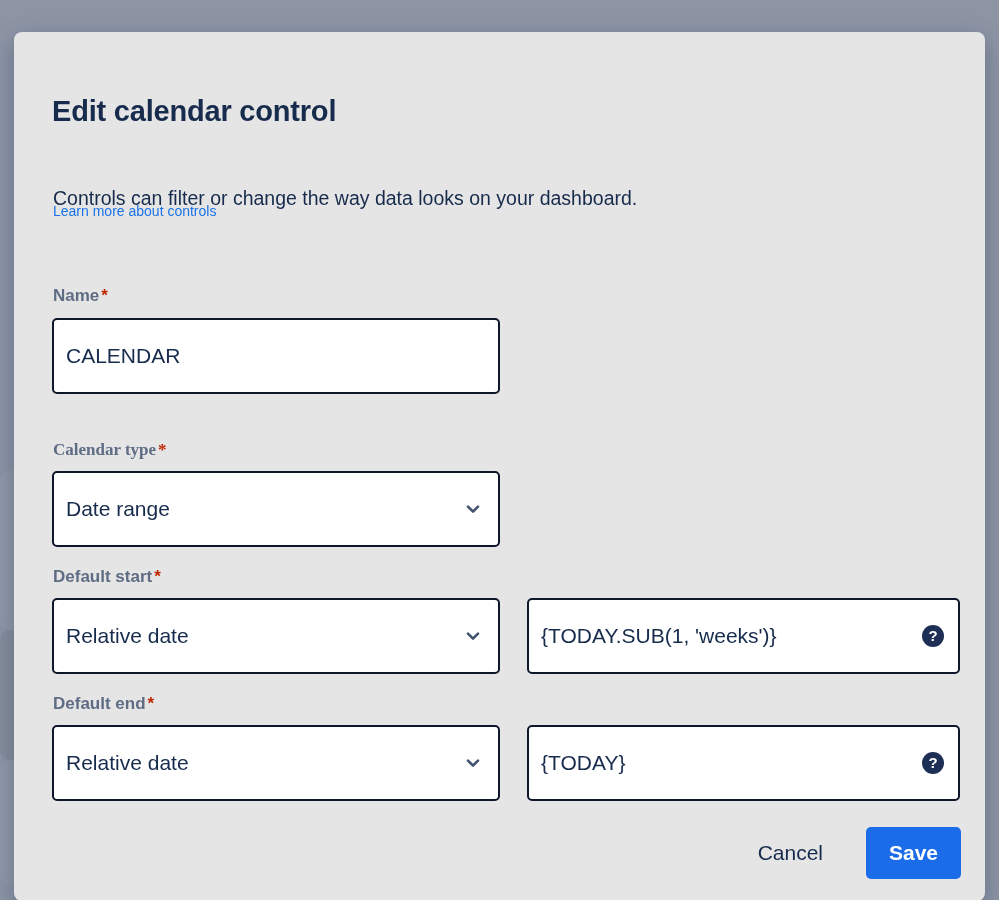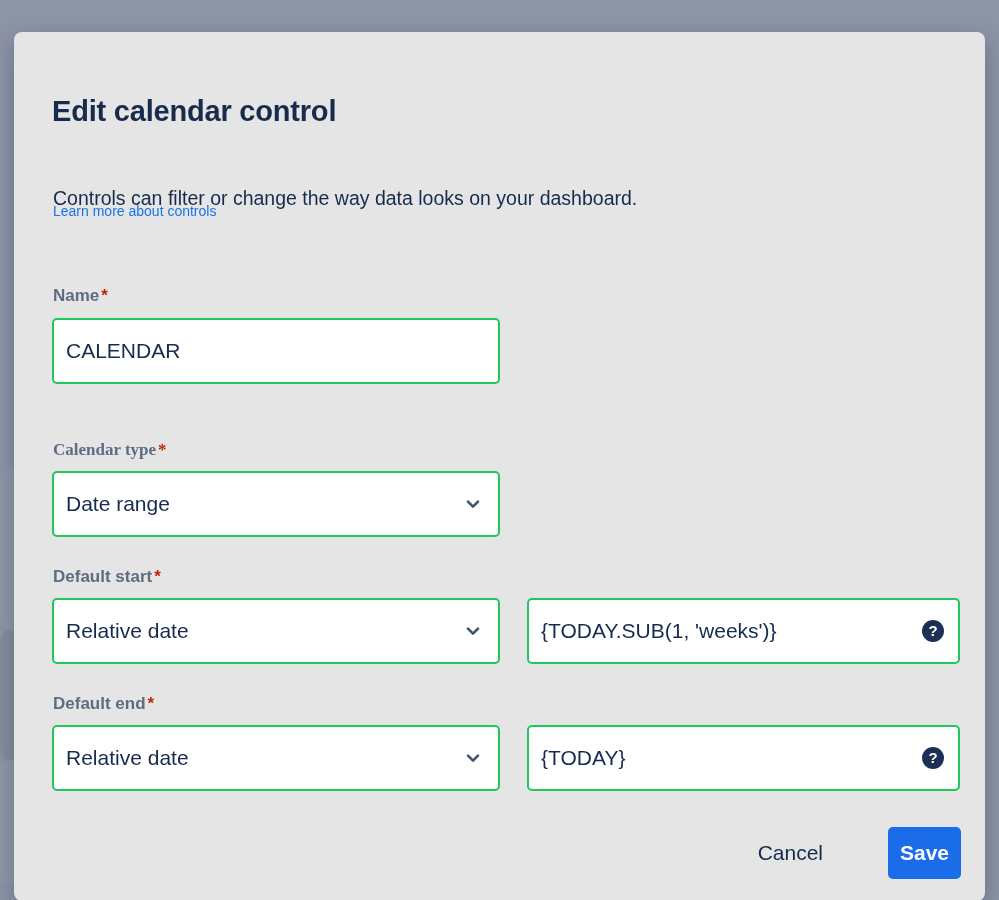--- a/index.html
+++ b/index.html
@@ -100,23 +100,23 @@
   }
   .req-star {
     color: #bf2600;
     font-weight: bold;
     margin-left: 2px;
   }
 
   .tf {
     position: absolute;
     box-sizing: border-box;
-    height: 66px;
+    height: 76px;
     background: #ffffff;
-    border: 2px solid #22c55e;
+    border: 2px solid #0f172a;
     border-radius: 5px;
   }
   .tf .tf-val {
     position: absolute;
     left: 12px;
     top: 50%;
     transform: translateY(-50%);
     font-size: 21px;
     line-height: 24px;
     color: #172b4d;
@@ -169,21 +169,21 @@
     color: #172b4d;
     cursor: pointer;
     border-radius: 4px;
   }
 
   .btn-save {
     position: absolute;
     right: 0;
     top: 795px;
     height: 52px;
-    padding: 0 12px;
+    padding: 0 23px;
     display: flex;
     align-items: center;
     justify-content: center;
     background: #1a6ce8;
     border: none;
     border-radius: 5px;
     font-family: "Liberation Sans", sans-serif;
     font-size: 21px;
     font-weight: bold;
     color: #ffffff;

